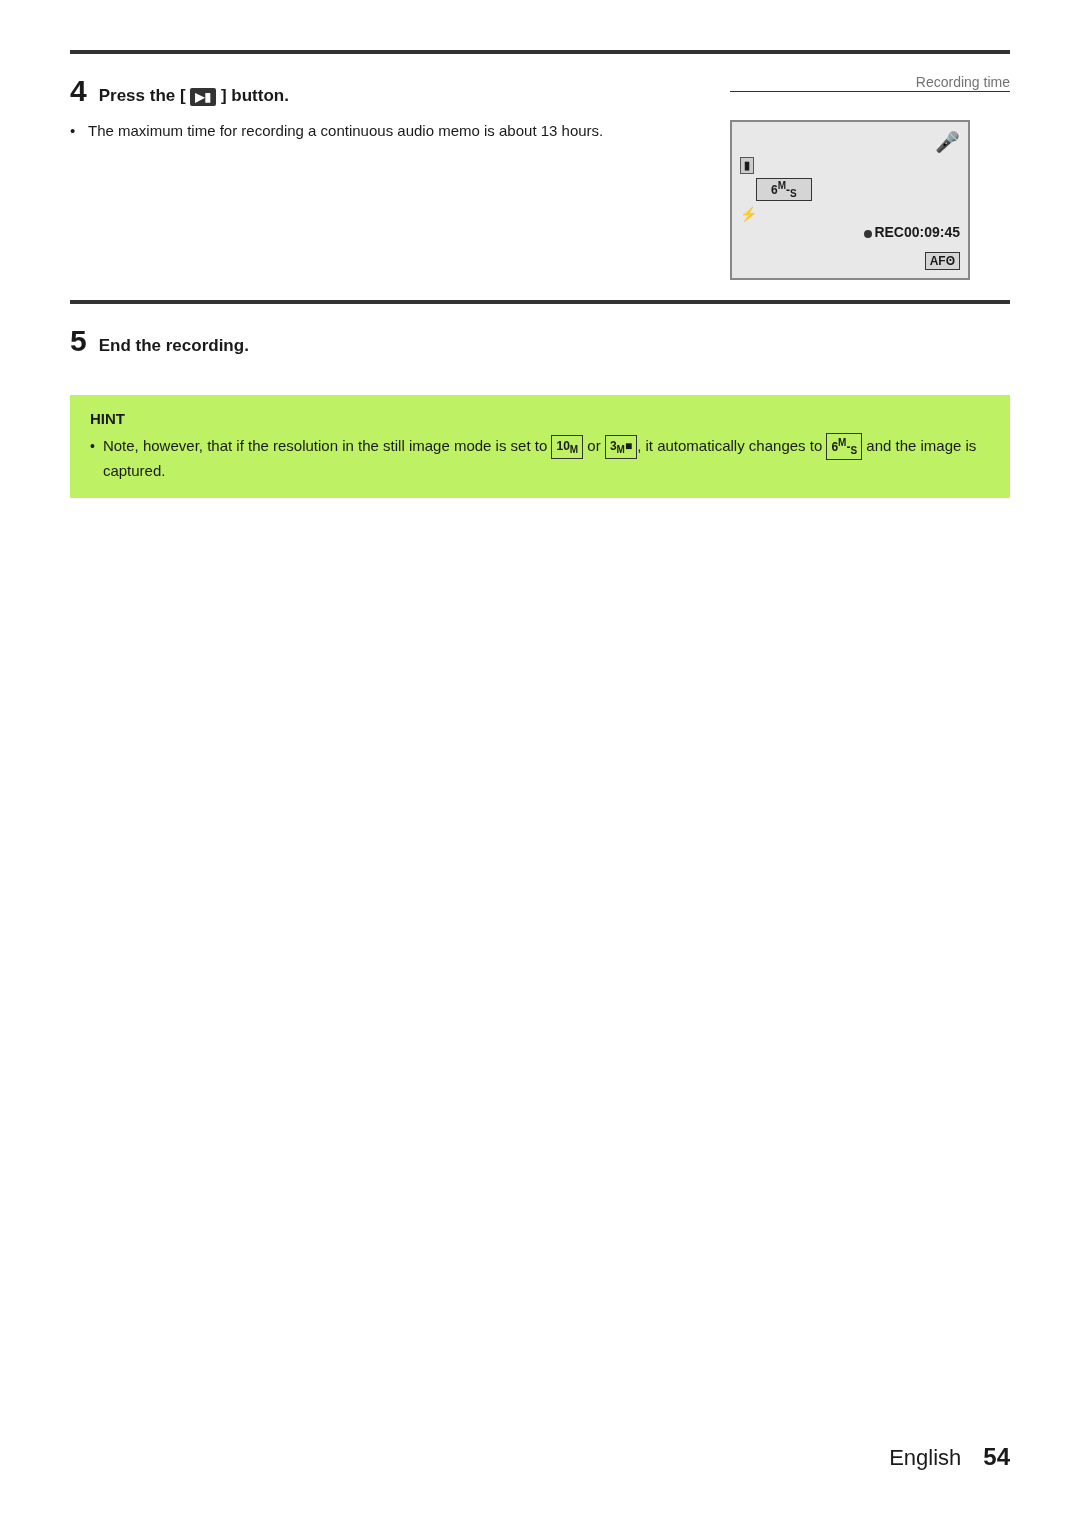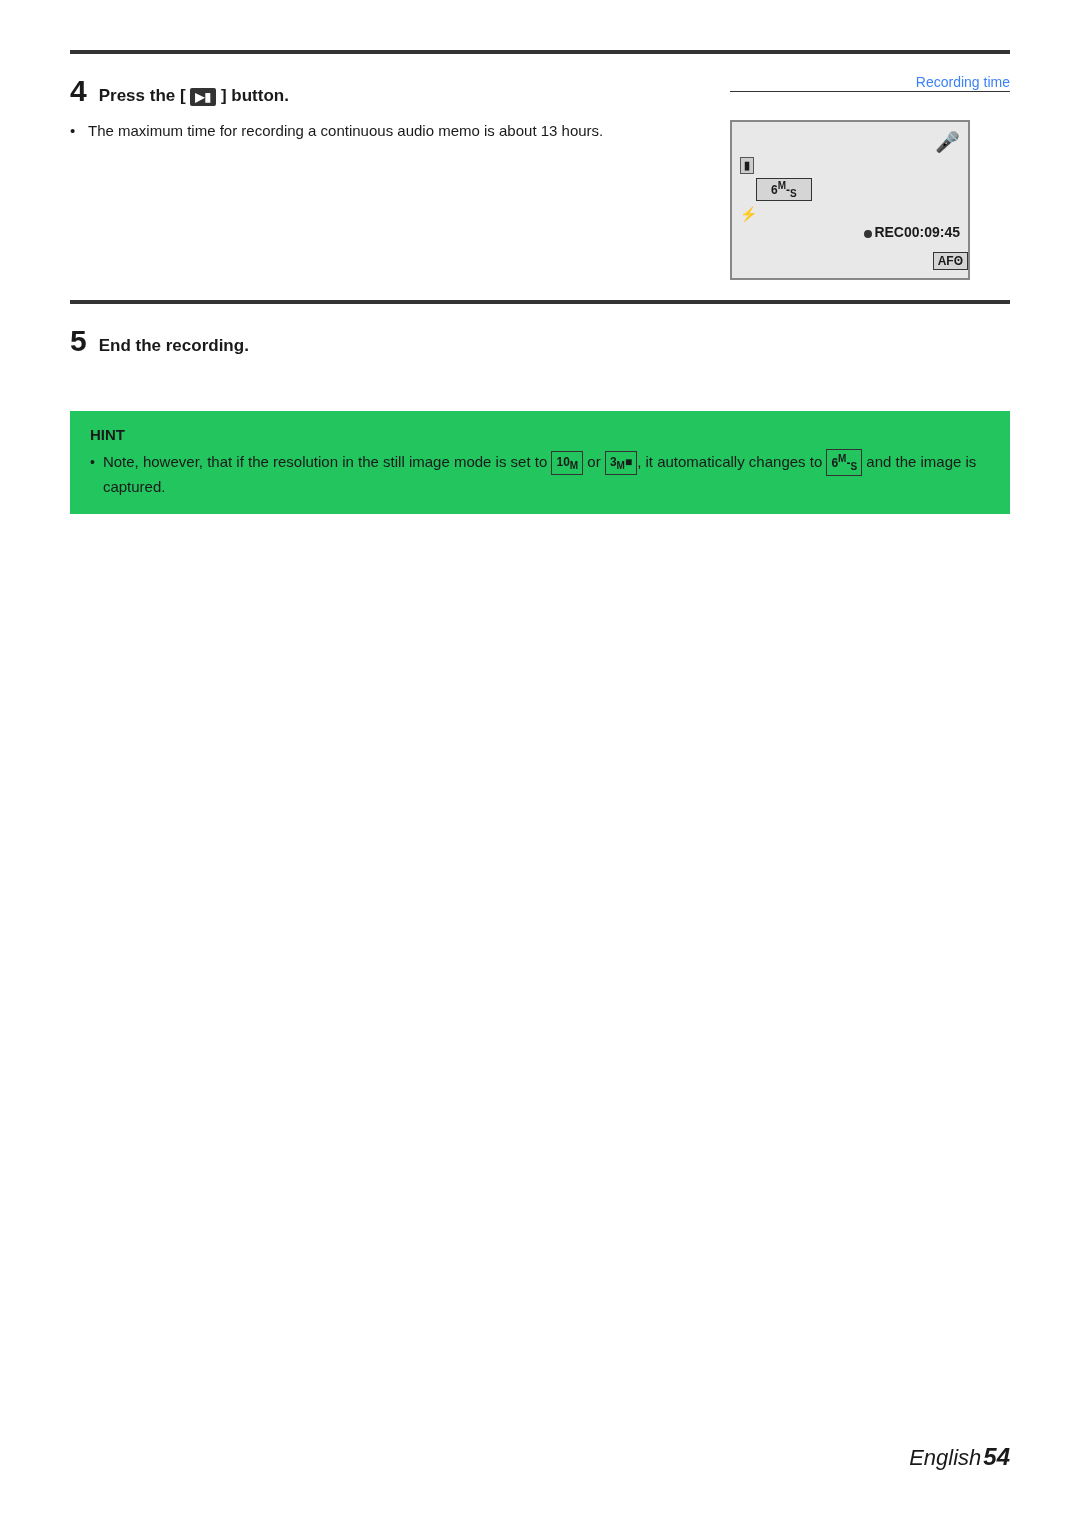--- a/index.html
+++ b/index.html
@@ -99,23 +99,23 @@
 
     
     .section-5 {
       border-top: 4px solid #333;
       padding-top: 20px;
       padding-bottom: 20px;
     }
 
     
     .hint-section {
-      background: #22c55e;
+      background: #bef264;
       padding: 15px 20px;
-      margin-top: 21px;
+      margin-top: 5px;
     }
 
     .hint-label {
       font-size: 15px;
       font-weight: bold;
       color: #1a1a1a;
       margin-bottom: 6px;
     }
 
     .hint-title {
@@ -142,22 +142,21 @@
       font-size: 14px;
     }
 
     
     .page-footer {
       position: absolute;
       bottom: 50px;
       right: 70px;
       display: flex;
       align-items: baseline;
-      gap: 2px;
-      font-style: italic;
+      gap: 22px;
     }
 
     .footer-english {
       font-size: 22px;
       color: #1a1a1a;
     }
 
     .footer-page-number {
       font-size: 24px;
       font-weight: bold;
@@ -182,21 +181,21 @@
 
       <ul class="bullet-list">
         <li>
           The maximum time for recording a continuous audio memo is about 13 hours.
         </li>
       </ul>
     </div>
 
     <div class="section-4-right">
       <div style="position:relative; display:flex; align-items:center; justify-content:flex-end; margin-bottom:4px;">
-        <span class="footer-english" style="font-size:14px; color:#3b82f6;">Recording time</span>
+        <span class="footer-english" style="font-size:14px; color:#737373;">Recording time</span>
 
         <div style="position:absolute; bottom:-2px; left:0; right:0; height:1px; background:#333;"></div>
       </div>
 
       <div class="camera-display">
 
         <div style="display:flex; justify-content:space-between; align-items:flex-start;">
           <div style="display:flex; align-items:center; gap:2px;">
 
             <span style="font-size:11px; font-weight:bold; border:1.5px solid #555; padding:1px 3px; background:#ccc;">▮</span>
@@ -208,21 +207,21 @@
         <div style="margin-top:4px;">
           <span style="font-size:14px; font-weight:bold; color:#333;">⚡</span>
         </div>
 
         <div style="display:flex; justify-content:flex-end; margin-top:2px;">
           <span style="font-size:14px; font-weight:bold; color:#1a1a1a;">
             <span style="display:inline-block;width:8px;height:8px;background:#333;border-radius:50%;margin-right:2px;vertical-align:middle;"></span>REC00:09:45
           </span>
         </div>
 
-        <div style="position:absolute; bottom:8px; right:0; border:1.5px solid #333; padding:1px 4px; font-size:12px; font-weight:bold; background:#d5d5d5;">AFʘ</div>
+        <div style="position:absolute; bottom:8px; right:8px; border:1.5px solid #333; padding:1px 4px; font-size:12px; font-weight:bold; background:#d5d5d5;">AFʘ</div>
       </div>
     </div>
   </div>
 
   <div class="section-5">
     <div class="step-heading">
       <span class="step-number">5</span>
       <span class="step-title">End the recording.</span>
     </div>
   </div>

